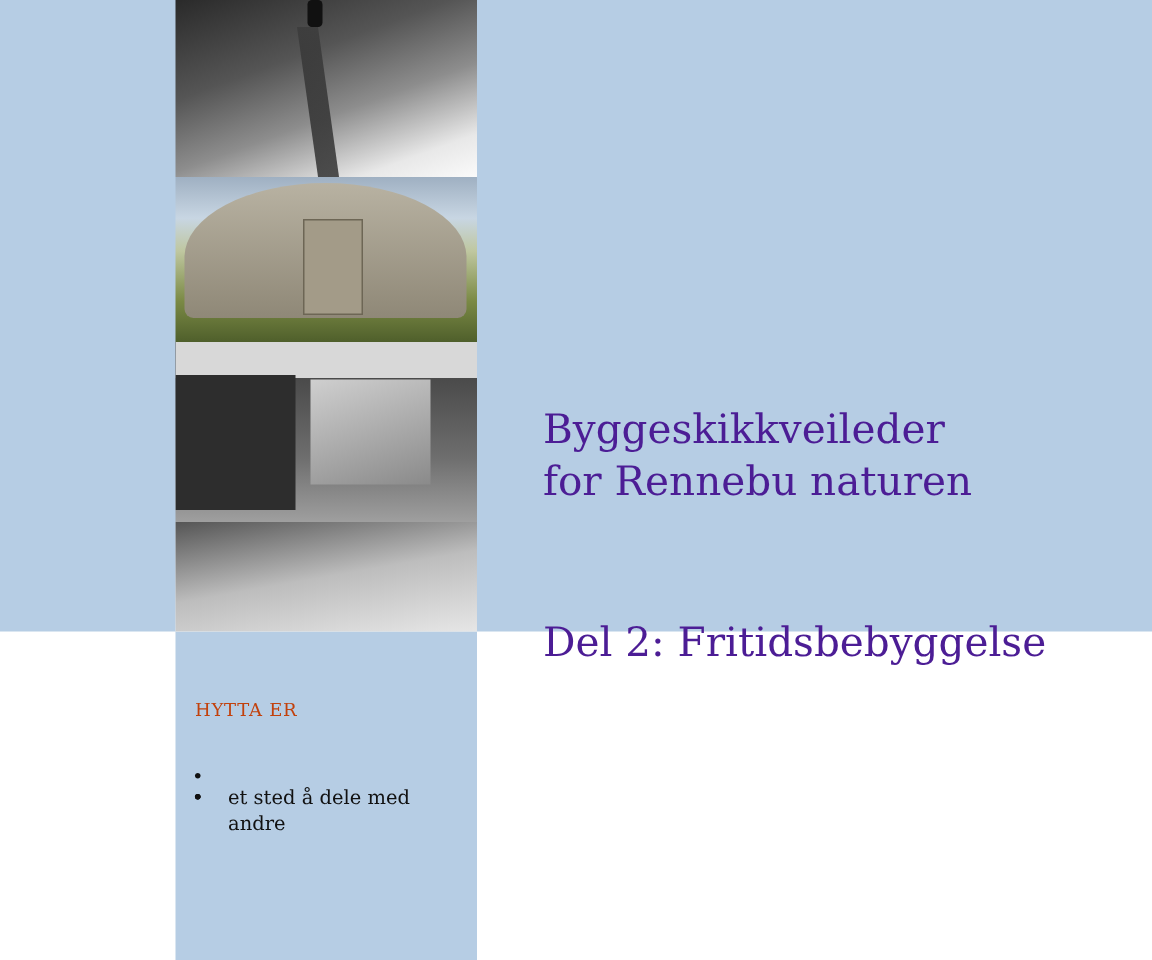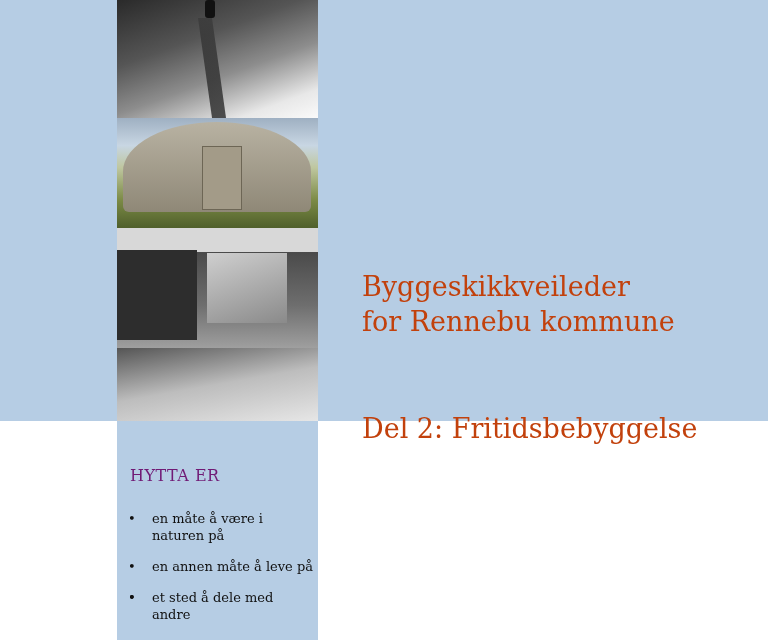--- a/index.html
+++ b/index.html
@@ -11,23 +11,23 @@
   #p1 .path { position:absolute; left:88px; top:18px; width:14px; height:100px; background:linear-gradient(180deg,#3a3a3a,#1c1c1c); transform:skewX(8deg); opacity:.75; }
   #p1 .dog { position:absolute; left:88px; top:0; width:10px; height:18px; background:#111; border-radius:3px; }
   #p2 { top:118px; height:110px; background:linear-gradient(180deg,#9fb0c2 0%,#c8d6e3 25%,#bfc7a0 45%,#7b8a45 75%,#4f5f2b 100%); }
   #p2 .hull { position:absolute; left:6px; top:4px; width:188px; height:90px; background:linear-gradient(180deg,#b8b2a2,#8f8877); border-radius:50% 50% 6px 6px / 55% 55% 6px 6px; }
   #p2 .door { position:absolute; left:85px; top:28px; width:38px; height:62px; background:#a39b88; border:1px solid #6d6655; }
   #p3 { top:228px; height:193px; background:linear-gradient(180deg,#3a3a3a 0%,#6e6e6e 40%,#9a9a9a 60%,#d6d6d6 85%,#eaeaea 100%); }
   #p3 .wall { position:absolute; left:0; top:22px; width:80px; height:90px; background:#2d2d2d; }
   #p3 .dune { position:absolute; left:90px; top:25px; width:80px; height:70px; background:linear-gradient(160deg,#cfcfcf,#8a8a8a); }
   #p3 .deck { position:absolute; left:0; top:120px; width:201px; height:73px; background:linear-gradient(170deg,#555 0%,#bdbdbd 50%,#e6e6e6 100%); }
   #p3 .roof { position:absolute; left:0; top:0; width:201px; height:24px; background:#d8d8d8; }
-  .title { position:absolute; left:362px; color:#c2410c; font-size:27px; line-height:34px; white-space:nowrap; }
+  .title { position:absolute; left:362px; color:#4c1d95; font-size:27px; line-height:34px; white-space:nowrap; }
   #t1 { top:270px; } #t2 { top:305px; } #t3 { top:372px;margin-top:40px; }
-  .heading { position:absolute; left:130px; top:466px; font-size:16px; color:#701a75; letter-spacing:0.5px; }
+  .heading { position:absolute; left:130px; top:466px; font-size:12px; color:#c2410c; letter-spacing:0.5px; }
   ul { position:absolute; left:128px; top:510px; margin:0; padding:0; list-style:none; width:185px; }
   li { position:relative; padding-left:24px; font-size:13px; line-height:17px; color:#111; margin-bottom:14px; }
   li .bul { position:absolute; left:0; top:0; }
 </style>
 </head>
 <body>
 
 <div class="band"></div>
 <div class="col"></div>
 
@@ -40,22 +40,22 @@
   <div class="door"></div>
 </div>
 <div class="photo" id="p3">
   <div class="roof"></div>
   <div class="wall"></div>
   <div class="dune"></div>
   <div class="deck"></div>
 </div>
 
 <div class="title" id="t1">Byggeskikkveileder</div>
-<div class="title" id="t2">for Rennebu kommune</div>
+<div class="title" id="t2">for Rennebu naturen</div>
 <div class="title" id="t3">Del 2: Fritidsbebyggelse</div>
 
 <div class="heading">HYTTA ER</div>
 <ul>
-  <li><span class="bul">•</span><span>en måte å være i naturen på</span></li>
-  <li><span class="bul">•</span><span>en annen måte å leve på</span></li>
+  <li><span class="bul">•</span></li>
+  <li><span class="bul">•</span></li>
   <li><span class="bul">•</span></li>
   <li><span class="bul">•</span><span>et sted å dele med andre</span></li>
 </ul>
 
 </body></html>

